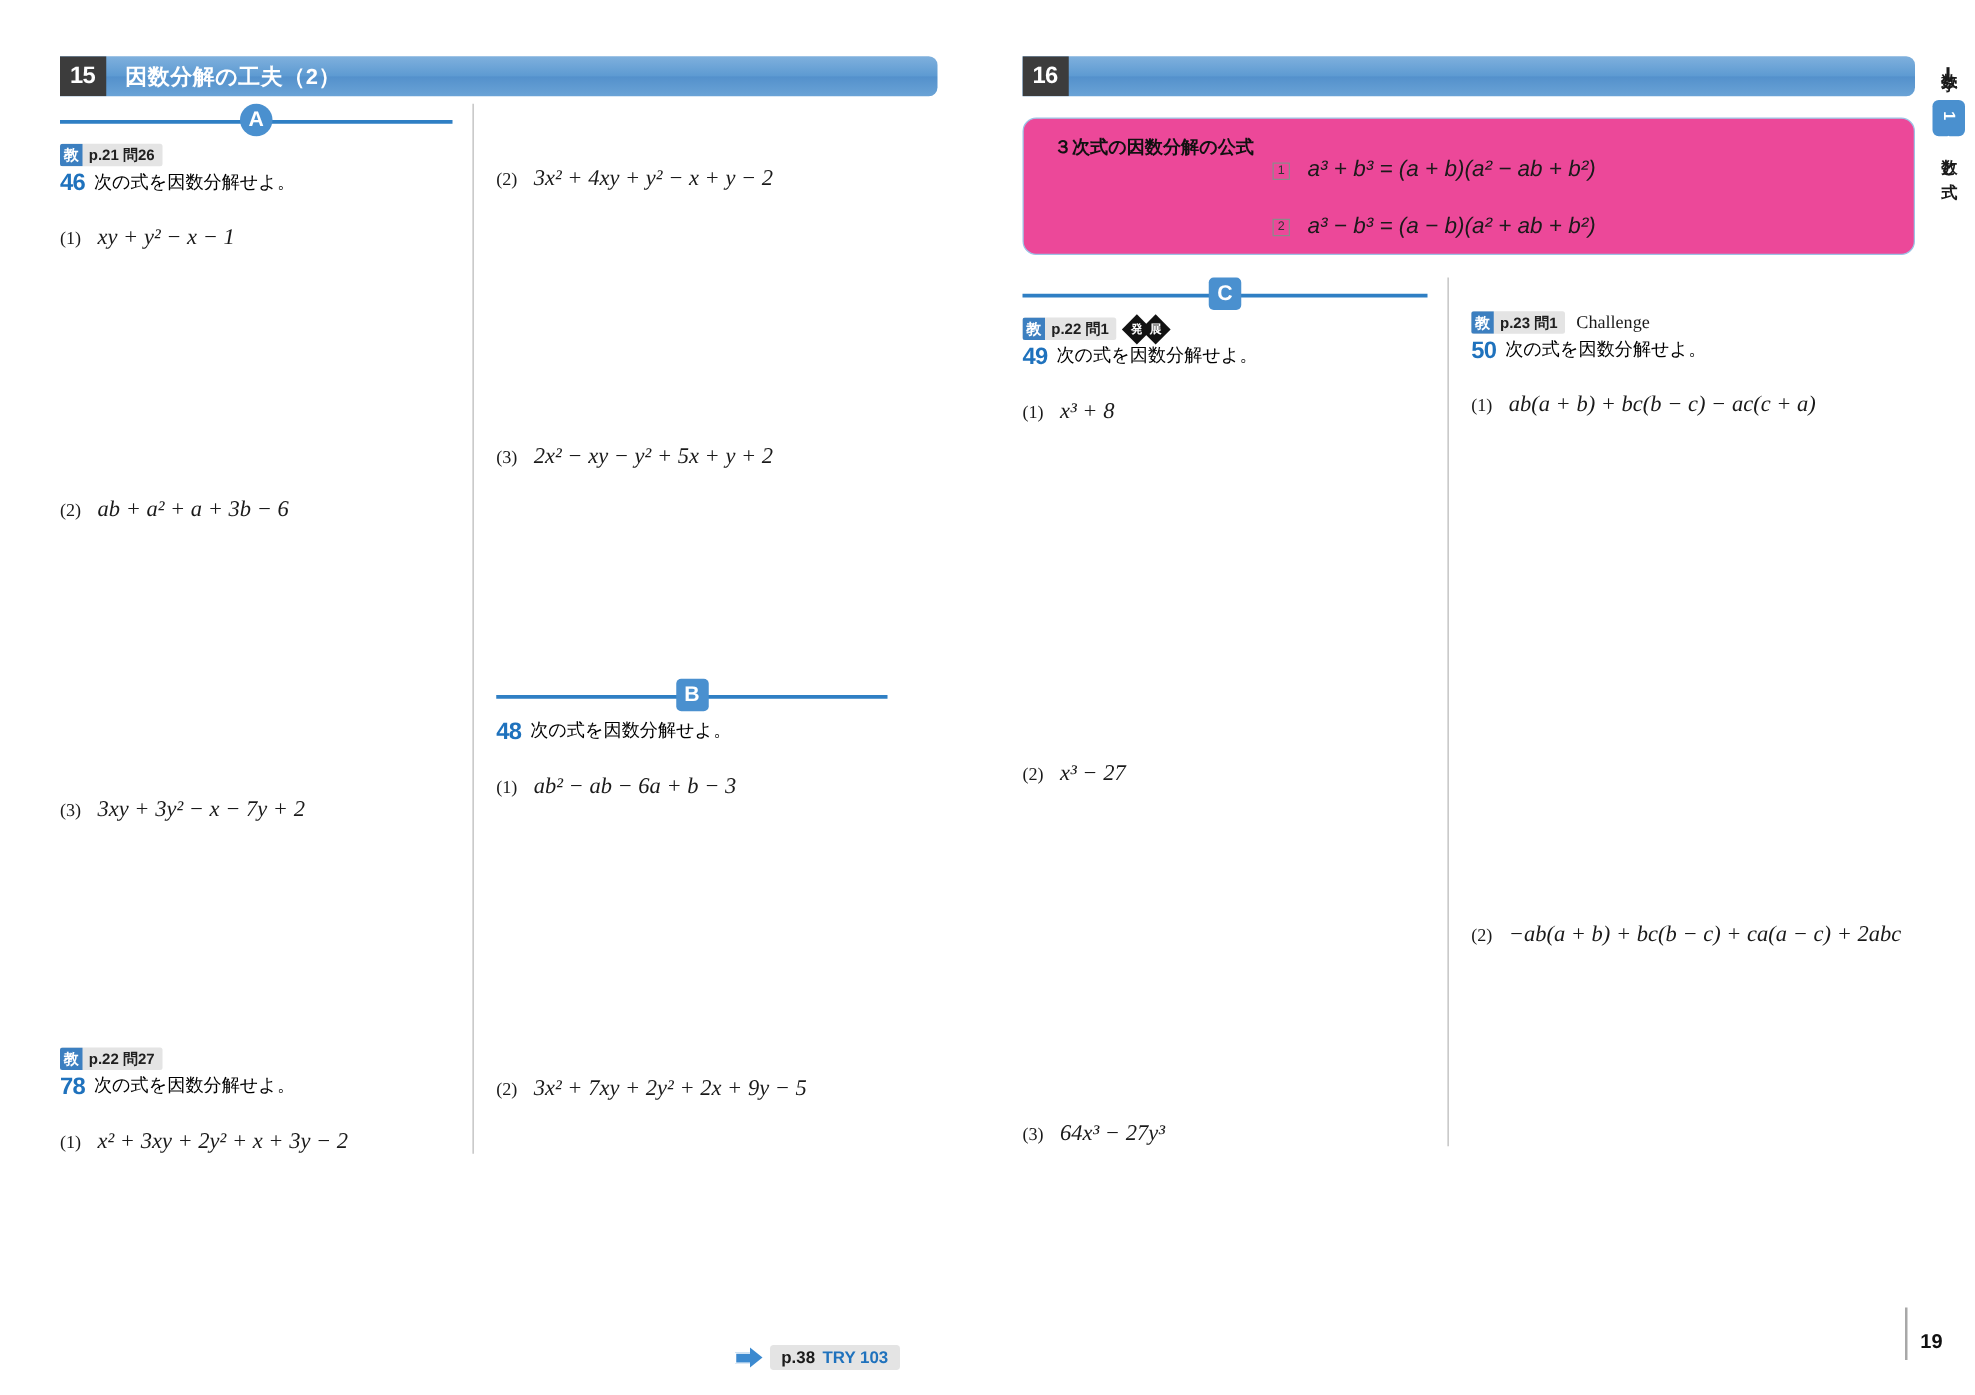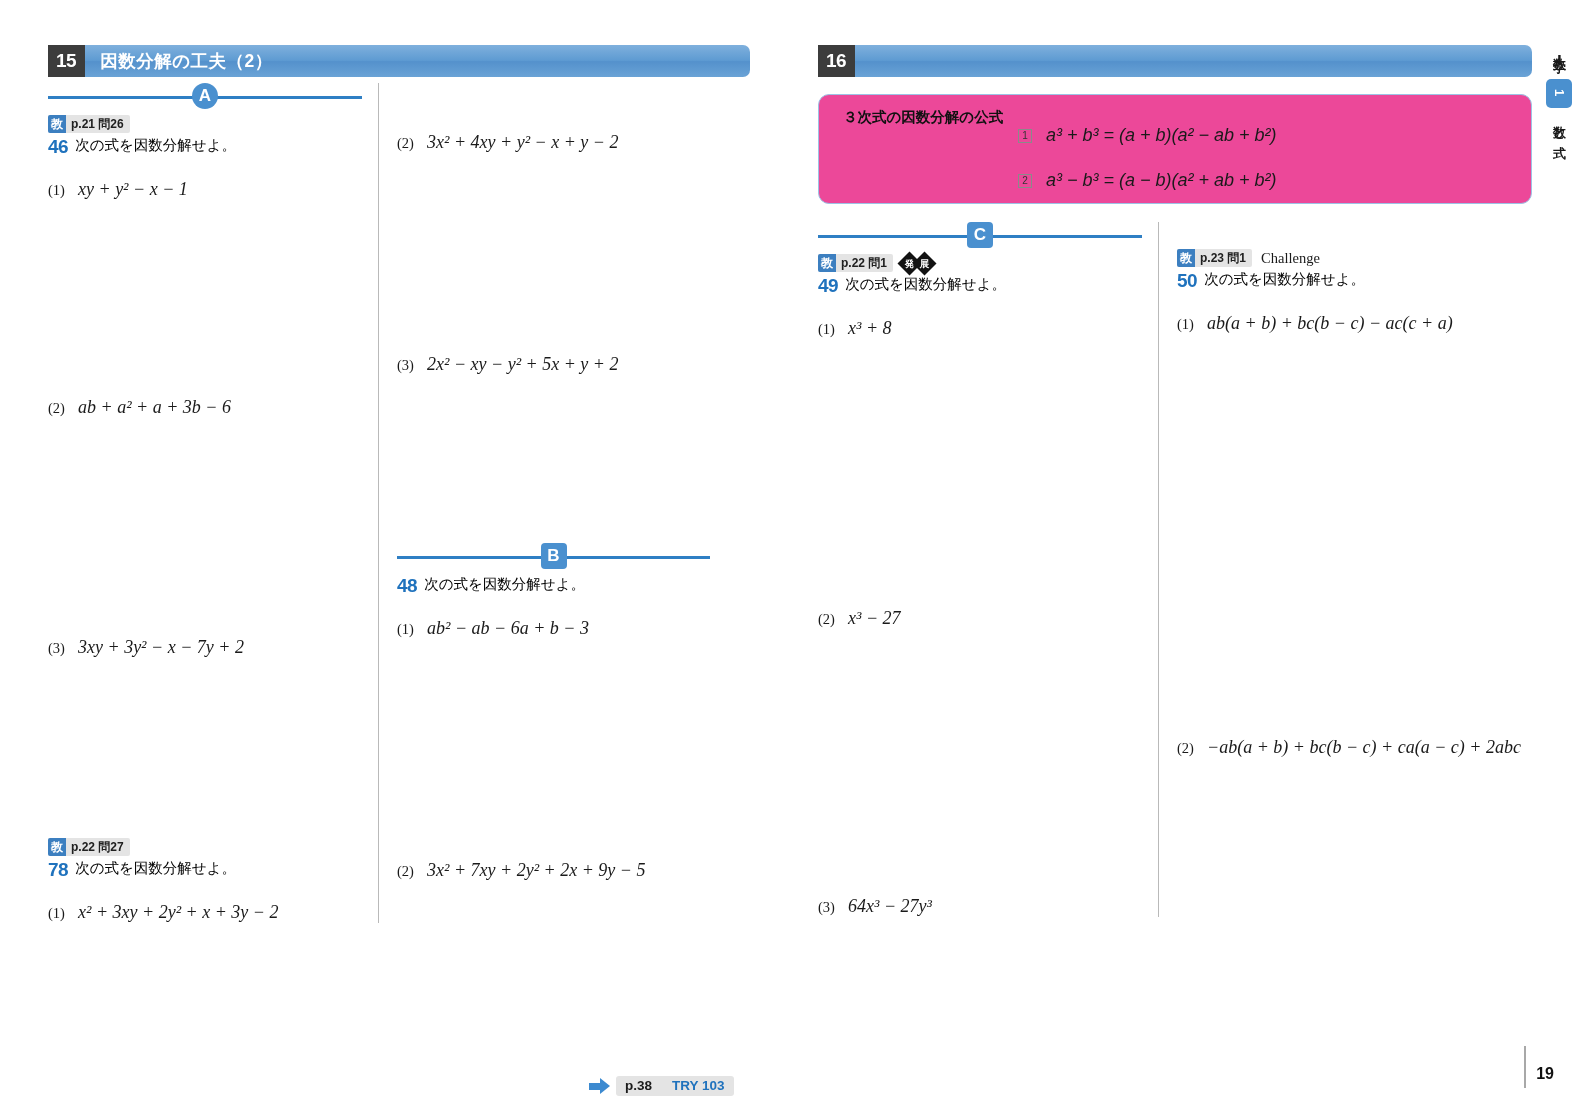--- a/index.html
+++ b/index.html
@@ -327,21 +327,21 @@
   }
   .try-pill {
     background: #e4e4e4;
     border-radius: 3px;
     padding: 2px 9px 3px;
     font-size: 13.5px;
     font-weight: bold;
     white-space: nowrap;
   }
   .try-pill .pg  { color: #1b1b1b; }
-  .try-pill .try { color: #1f72bd; margin-left: 20px; }
+  .try-pill .try { color: #1f72bd; margin-left: 6px; }
 </style>
 </head>
 <body>
 
 <div class="spread">
 
   <div class="page page-left">
 
     <div class="sec-header">
       <div class="sec-num">15</div>

